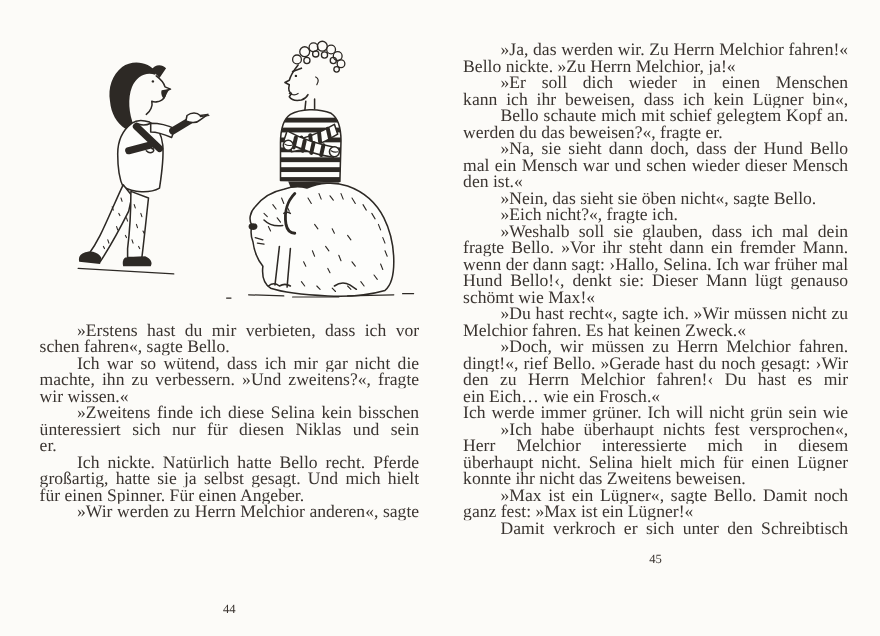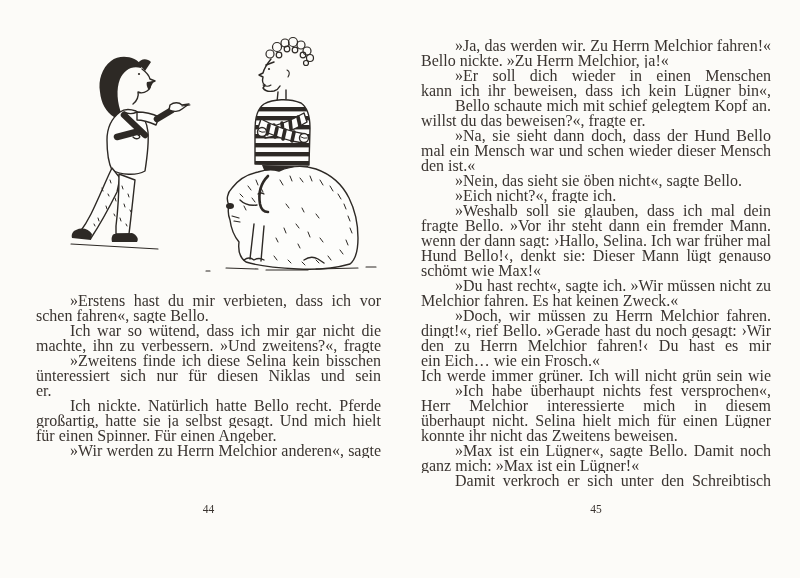--- a/index.html
+++ b/index.html
@@ -6,21 +6,21 @@
   body{width:800px;height:578px;background:#fcfbf8;}
   .spread{position:relative;width:800px;height:578px;background:#fcfbf8;overflow:hidden;
           font-family:"Liberation Serif","DejaVu Serif",serif;color:#3a3430;}
   .page-text{position:absolute;font-size:16px;line-height:15px;}
   .page-text .line{height:15px;overflow:hidden;text-align:justify;text-align-last:justify;}
   .page-text .line.endline{text-align-last:left;font-family:Liberation Serif, serif;}
   .page-text .line.indent{text-indent:34px;}
   #left-text{left:36px;top:293px;width:345px;}
   #right-text{left:421px;top:38px;width:350px;}
   .pagenum{position:absolute;top:503px;font-size:11.5px;text-align:center;}
-  #pagenum-left{left:36px;width:345px;}
+  #pagenum-left{left:36px;width:345px;margin-top:45px;}
   #pagenum-right{left:421px;width:350px;}
   .illustration{position:absolute;left:58px;top:28px;width:332px;height:248px;}
   svg *{vector-effect:non-scaling-stroke;}
 </style>
 </head>
 <body>
 
 <div class="spread">
 
   <svg class="illustration" viewBox="0 0 332 248" fill="none" stroke="#2d2925" stroke-width="1.4" stroke-linecap="round" stroke-linejoin="round">
@@ -188,20 +188,21 @@
   </svg>
 
   <div class="page-text" id="left-text">
       <div>
         <div class="line indent">»Erstens hast du mir verbieten, dass ich vor anderen Men-</div>
         <div class="line endline">schen fahren«, sagte Bello.</div>
       </div>
       <div>
         <div class="line indent">Ich war so wütend, dass ich mir gar nicht die Mühe</div>
         <div class="line">machte, ihn zu verbessern. »Und zweitens?«, fragte ich.</div>
+        <div class="line endline">wir wissen.«</div>
       </div>
       <div>
         <div class="line indent">»Zweitens finde ich diese Selina kein bisschen nett. Sie</div>
         <div class="line">ünteressiert sich nur für diesen Niklas und sein Pferd«, sagte</div>
         <div class="line endline">er.</div>
       </div>
       <div>
         <div class="line indent">Ich nickte. Natürlich hatte Bello recht. Pferde fand sie</div>
         <div class="line">großartig, hatte sie ja selbst gesagt. Und mich hielt sie jetzt</div>
         <div class="line endline">für einen Spinner. Für einen Angeber.</div>
@@ -215,21 +216,21 @@
       <div>
         <div class="line indent">»Ja, das werden wir. Zu Herrn Melchior fahren!« Herr</div>
         <div class="line endline">Bello nickte. »Zu Herrn Melchior, ja!«</div>
       </div>
       <div>
         <div class="line indent">»Er soll dich wieder in einen Menschen verwandeln. Dann</div>
         <div class="line endline">kann ich ihr beweisen, dass ich kein Lügner bin«, sagte ich.</div>
       </div>
       <div>
         <div class="line indent">Bello schaute mich mit schief gelegtem Kopf an. »Wie</div>
-        <div class="line endline">willst du das beweisen?«, fragte er.</div>
+        <div class="line endline">werden du das beweisen?«, fragte er.</div>
       </div>
       <div>
         <div class="line indent">»Na, sie sieht dann doch, dass der Hund Bello wirklich</div>
         <div class="line">mal ein Mensch war und schen wieder dieser Mensch gewor-</div>
         <div class="line endline">den ist.«</div>
       </div>
       <div>
         <div class="line indent endline">»Nein, das sieht sie öben nicht«, sagte Bello.</div>
       </div>
       <div>
@@ -254,21 +255,21 @@
         <div class="line">Ich werde immer grüner. Ich will nicht grün sein wie ein …</div>
       </div>
       <div>
         <div class="line indent">»Ich habe überhaupt nichts fest versprochen«, sagte ich.</div>
         <div class="line">Herr Melchior interessierte mich in diesem Augenblick</div>
         <div class="line">überhaupt nicht. Selina hielt mich für einen Lügner und ich</div>
         <div class="line endline">konnte ihr nicht das Zweitens beweisen.</div>
       </div>
       <div>
         <div class="line indent">»Max ist ein Lügner«, sagte Bello. Damit noch einmal,</div>
-        <div class="line endline">ganz mich: »Max ist ein Lügner!«</div>
+        <div class="line endline">ganz fest: »Max ist ein Lügner!«</div>
       </div>
       <div>
         <div class="line indent">Damit verkroch er sich unter den Schreibtisch und steckte</div>
       </div>
     </div>
 
   <div class="pagenum" id="pagenum-left">44</div>
   <div class="pagenum" id="pagenum-right">45</div>
 </div>
 

